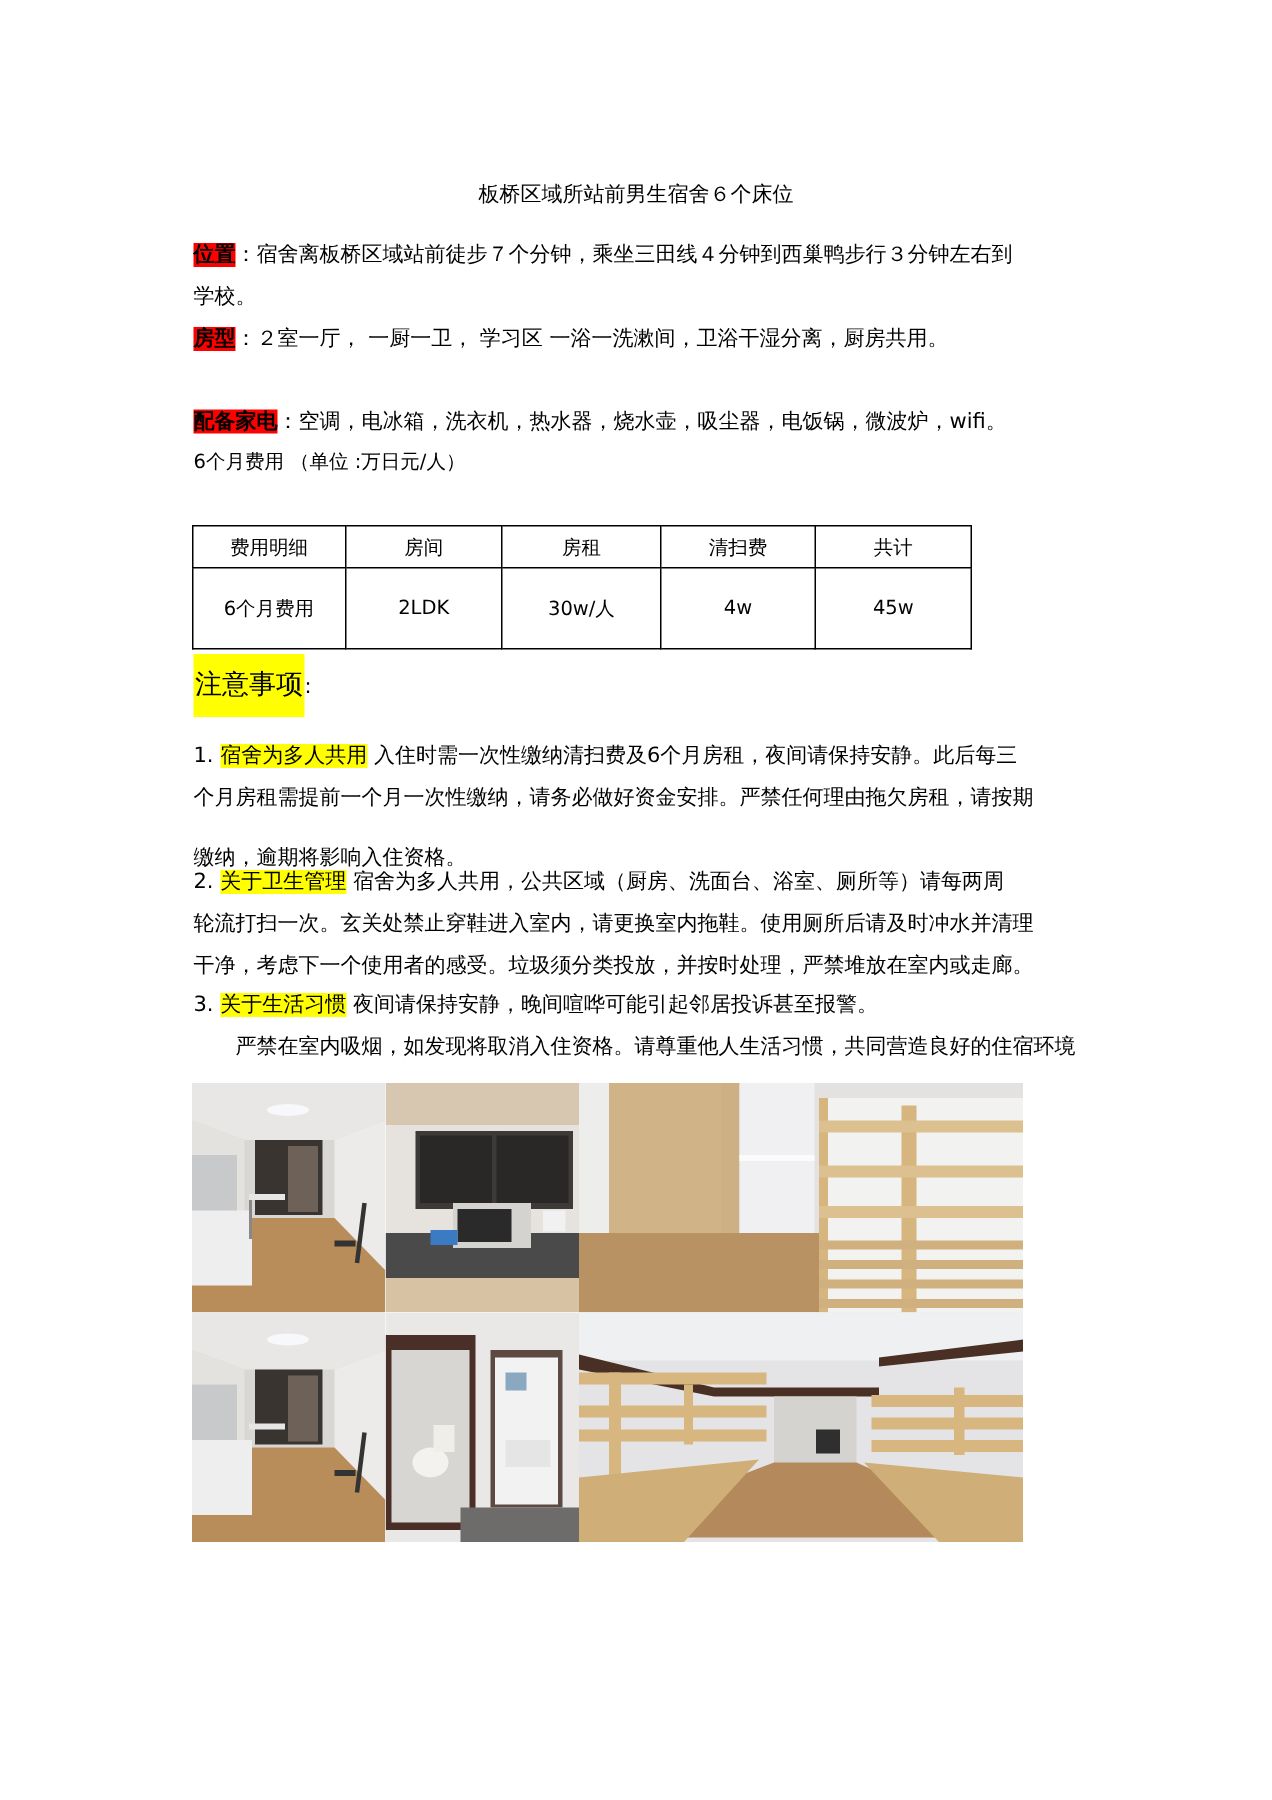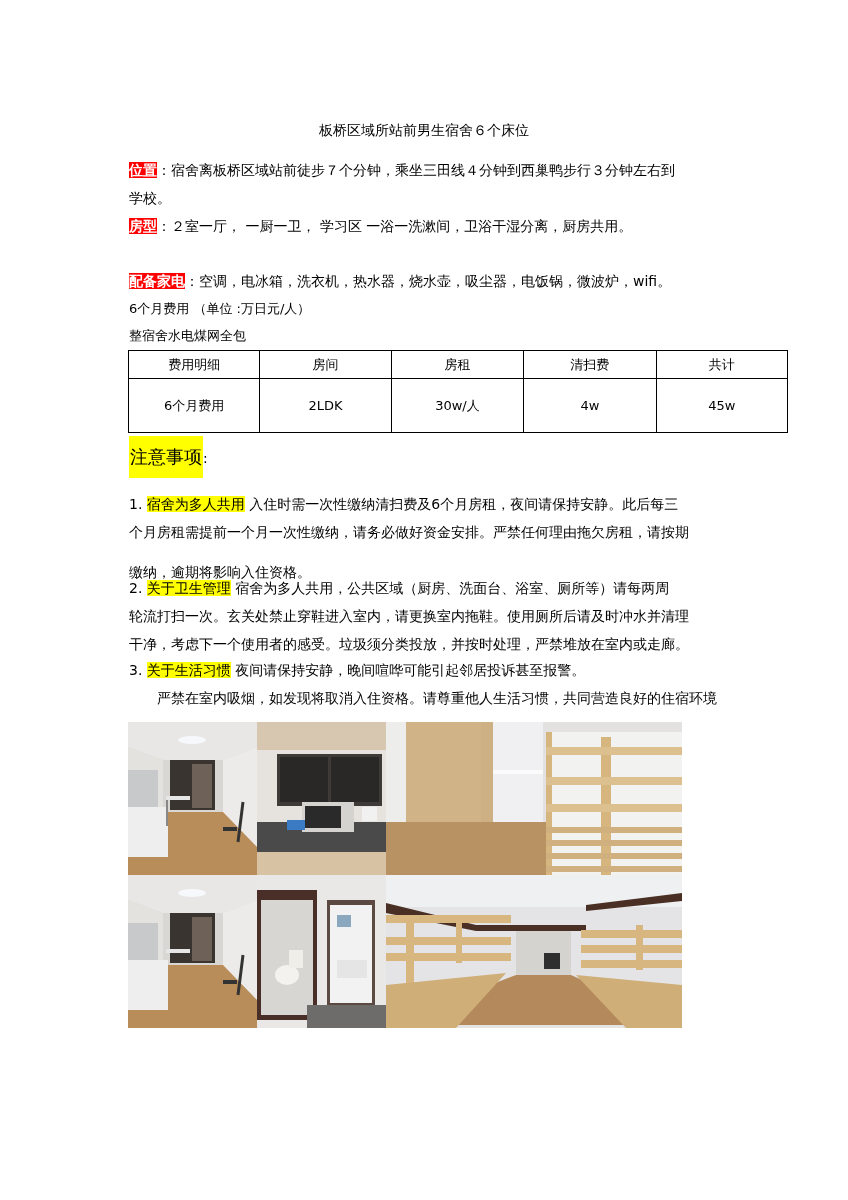--- a/index.html
+++ b/index.html
@@ -2,24 +2,24 @@
 <html><head>
 <meta charset="utf-8">
 <style>
   html, body { margin: 0; padding: 0; background: #ffffff; }
   body { width: 848px; height: 1200px; position: relative; overflow: hidden;
          font-family: "DejaVu Sans", "Liberation Sans", sans-serif; color: #000; }
   .page { position: absolute; left: 0; top: 0; width: 848px; height: 1200px; }
   .title { position: absolute; left: 0; width: 848px; top: 116px; text-align: center;
            font-family: "DejaVu Serif", "Liberation Serif", serif; font-size: 14px; line-height: 28px; }
   .para { position: absolute; left: 129px; width: 595px; font-size: 14px; line-height: 28px; }
-  .red-label { background: #ff0000; font-weight: bold; color: #ffffff; margin-top: 28px; }
+  .red-label { background: #ff0000; font-weight: bold; color: #000000; margin-top: 28px; }
   .yel { background: #ffff00; }
   .small { font-size: 13px; line-height: 24px; }
-  table.fees { position: absolute; left: 128px; top: 350px; width: 660px; border-collapse: collapse;
+  table.fees { position: absolute; left: 128px; top: 350px; width: 520px; border-collapse: collapse;
                font-size: 13px; text-align: center; }
   table.fees th, table.fees td { border: 1px solid #000; font-weight: normal; padding: 0; }
   table.fees th { height: 27px; }
   table.fees td { height: 53px; }
   .notice-head { position: absolute; left: 129px; top: 436px; font-size: 18px; line-height: 42px; }
   .notice-head .yel { display: inline-block; padding: 0 1px; }
   .photos { position: absolute; left: 128px; top: 722px; width: 554px; height: 306px; }
   .ph { position: absolute; overflow: hidden; }
   svg { display: block; }
 </style>
@@ -39,21 +39,20 @@
 
   <div class="para" style="top:212px;">
     <span class="red-label">房型</span><span>：２室一厅，  一厨一卫，  学习区 一浴一洗漱间，卫浴干湿分离，厨房共用。</span>
   </div>
 
   <div class="para" style="top:267px;">
     <span class="red-label">配备家电</span><span>：空调，电冰箱，洗衣机，热水器，烧水壶，吸尘器，电饭锅，微波炉，wifi。</span>
   </div>
 
   <div class="para small" style="top:297px;">6个月费用  （单位 :万日元/人）</div>
-  <div class="para small" style="top:324px;">整宿舍水电煤网全包</div>
 
   <table class="fees">
     <colgroup>
       <col style="width:118px">
         <col style="width:118px">
         <col style="width:119px">
         <col style="width:119px">
         <col style="width:118px">
     </colgroup>
     <tbody>

